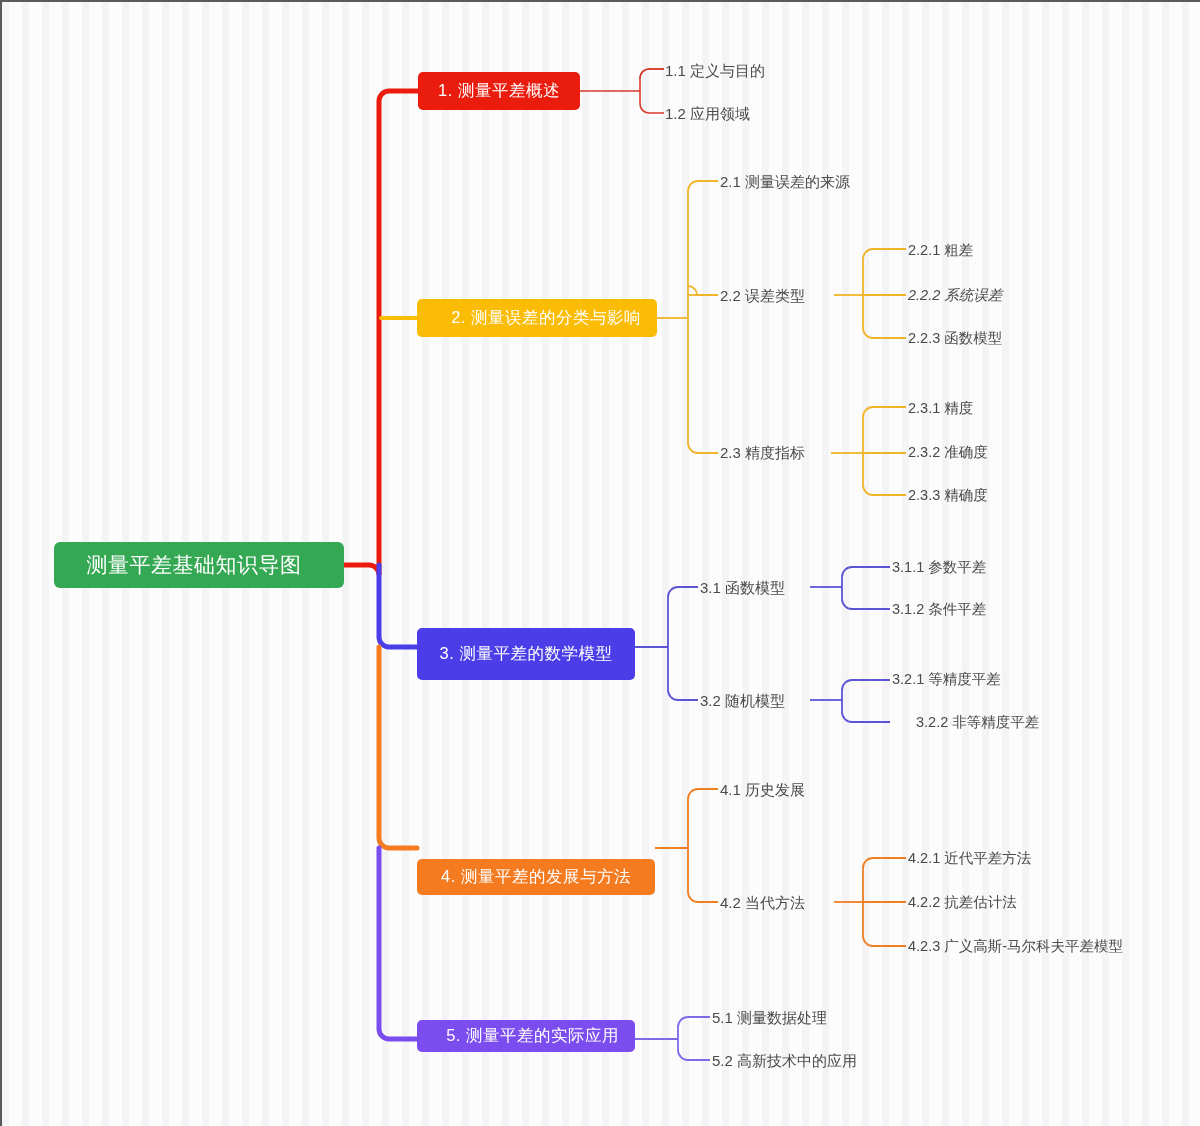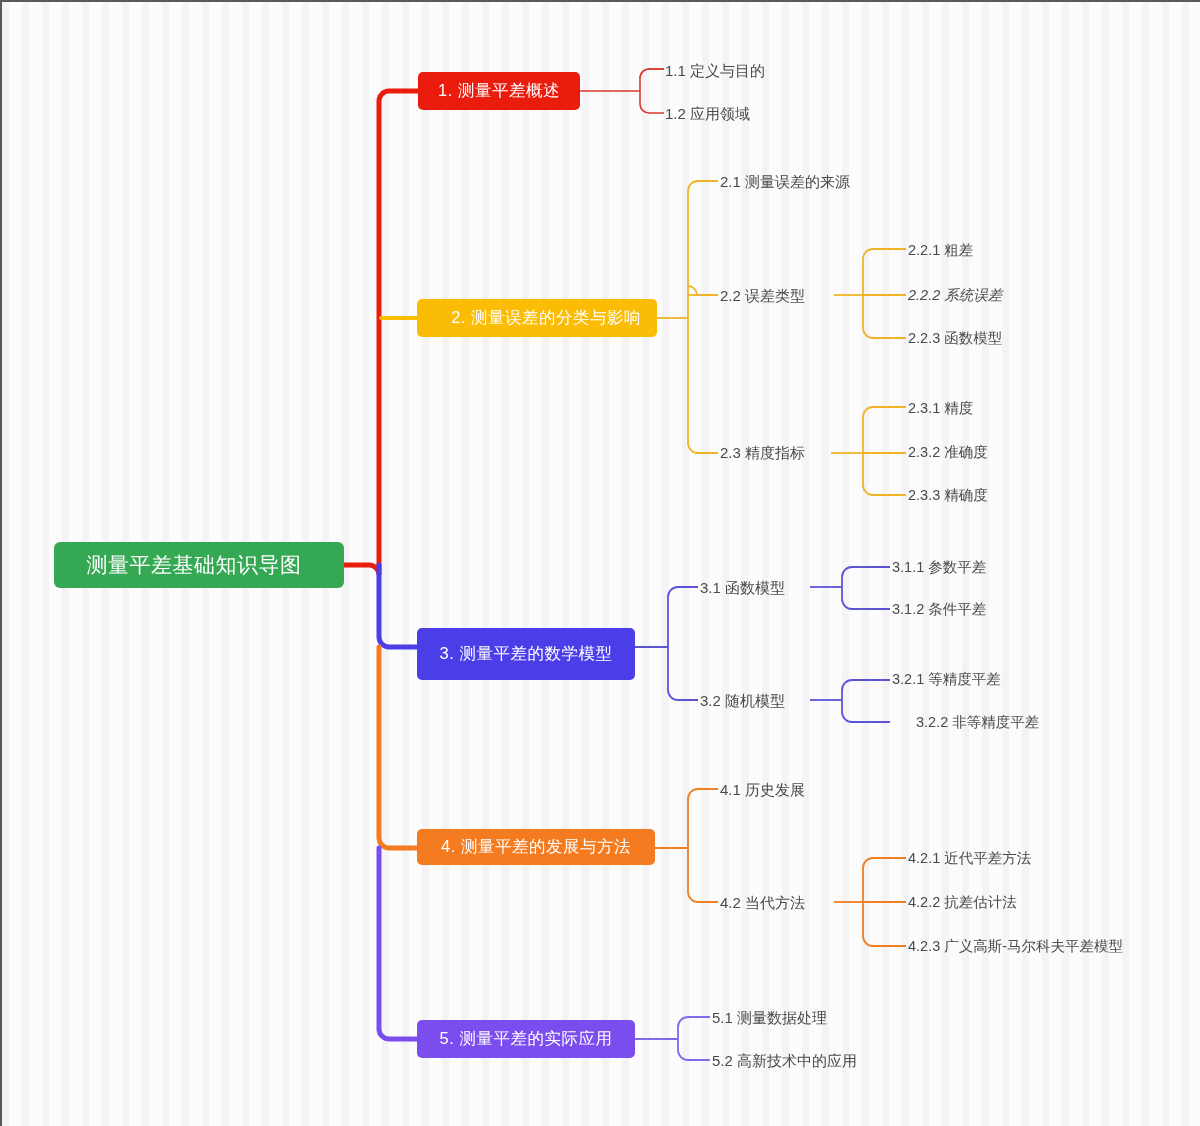--- a/index.html
+++ b/index.html
@@ -173,25 +173,25 @@
   </div>
 
   <div class="node branch-node" style="left:415px; top:297px; width:240px; height:38px; background:#fbbc05;justify-content:flex-end;">
     <span>2. 测量误差的分类与影响</span>
   </div>
 
   <div class="node branch-node" style="left:415px; top:626px; width:218px; height:52px; background:#4b3ee8;">
     <span>3. 测量平差的数学模型</span>
   </div>
 
-  <div class="node branch-node" style="left:415px; top:827px; width:238px; height:36px; background:#f47b20;">
+  <div class="node branch-node" style="left:415px; top:857px; width:238px; height:36px; background:#f47b20;">
     <span>4. 测量平差的发展与方法</span>
   </div>
 
-  <div class="node branch-node" style="left:415px; top:1018px; width:218px; height:38px; background:#7c4dee;">
+  <div class="node branch-node" style="left:415px; top:1018px; width:218px; height:32px; background:#7c4dee;justify-content:flex-end;">
     <span>5. 测量平差的实际应用</span>
   </div>
 
   <div class="leaf l2" style="left:663px; top:61px;">
     <span>1.1 定义与目的</span>
   </div>
   <div class="leaf l2" style="left:663px; top:104px;">
     <span>1.2 应用领域</span>
   </div>
 

